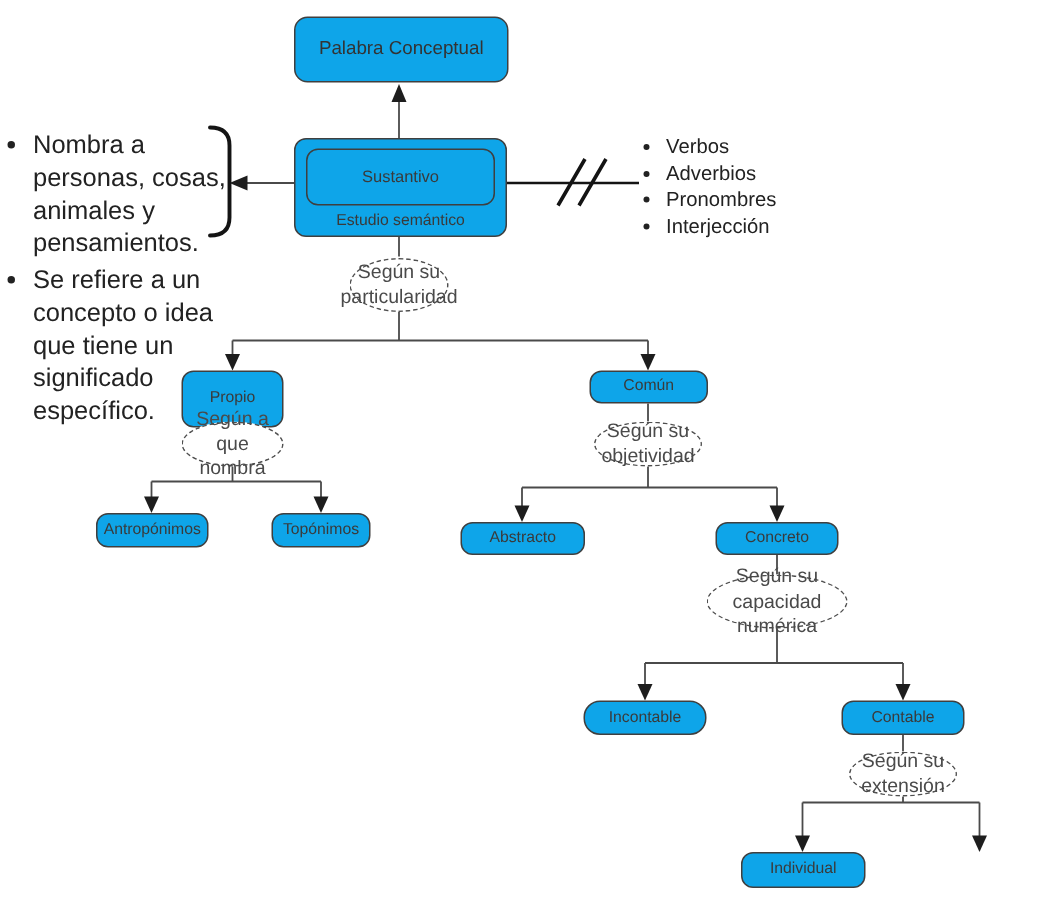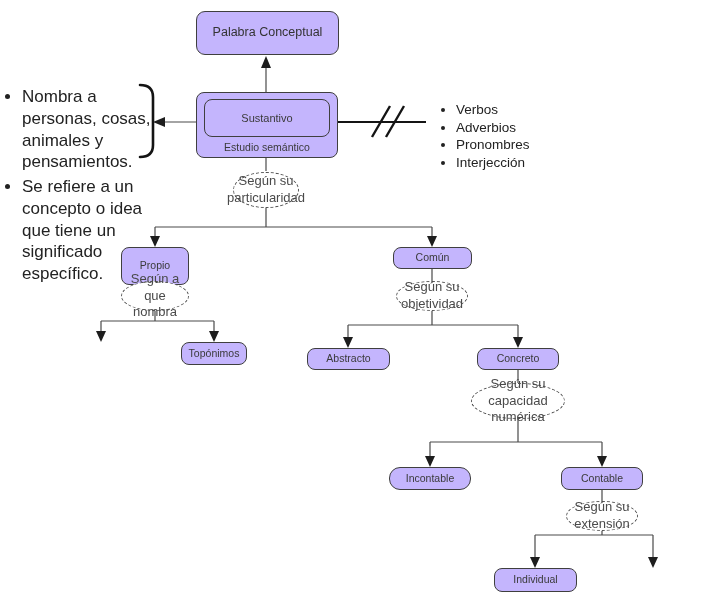--- a/index.html
+++ b/index.html
@@ -2,21 +2,21 @@
 <html><head>
 <meta charset="utf-8">
 <style>
   html,body{margin:0;padding:0;background:#fff;}
   .canvas{
     position:relative;width:709px;height:599px;background:#fff;
     font-family:"Liberation Sans",sans-serif;color:#333;overflow:hidden;
   }
   svg.wires{position:absolute;left:0;top:0;}
   .box{
-    position:absolute;box-sizing:border-box;background:#c4b5fd;
+    position:absolute;box-sizing:border-box;background:#0ea5e9;
     border:1.3px solid #3f3f3f;border-radius:8px;
     display:flex;align-items:center;justify-content:center;
     font-size:10.5px;color:#3a3a3a;text-align:center;line-height:1.1;
   }
   .box.root{font-size:12.5px;border-width:1.6px;border-radius:9px;color:#333;}
   .box.outer{z-index:1;}
   .box.inner{position:absolute;border-width:1.4px;font-size:11px;}
   .sublabel{
     position:absolute;left:0;right:0;bottom:3px;text-align:center;
     font-size:10.5px;color:#3a3a3a;
@@ -28,21 +28,21 @@
     font-size:13px;line-height:1.3;color:#4a4a4a;text-align:center;
     padding:2px 4px;z-index:1;
   }
   ul.notes{
     position:absolute;left:8px;top:86px;width:138px;margin:0;
     padding:0 0 0 14px;font-size:17px;line-height:1.28;color:#222;
     list-style:disc outside;
   }
   ul.notes li{margin-bottom:3px;}
   ul.excluded{
-    position:absolute;left:428px;top:89px;margin:12px;padding:0 0 0 16px;
+    position:absolute;left:428px;top:89px;margin:0;padding:0 0 0 16px;
     font-size:13.5px;color:#222;list-style:disc outside;
   }
   ul.excluded li{line-height:17.5px;}
 </style>
 </head>
 <body>
 
 <div class="canvas">
 
   <svg class="wires" width="709" height="599" viewBox="0 0 709 599">
@@ -101,20 +101,21 @@
   </ul>
 
   <div class="criterion" style="left:233px;top:172px;width:66px;height:36px;">Según su particularidad</div>
   <div class="criterion" style="left:121px;top:281px;width:68px;height:30px;">Según a que nombra</div>
   <div class="criterion" style="left:396px;top:281px;width:72px;height:30px;">Según su objetividad</div>
   <div class="criterion" style="left:471px;top:383px;width:94px;height:36px;">Según su capacidad numérica</div>
   <div class="criterion" style="left:566px;top:501px;width:72px;height:30px;">Según su extensión</div>
 
   <div class="box" style="left:121px;top:247px;width:68px;height:38px;">Propio</div>
   <div class="box" style="left:393px;top:247px;width:79px;height:22px;">Común</div>
+  <div class="box" style="left:64px;top:342px;width:75px;height:23px;">Antropónimos</div>
   <div class="box" style="left:181px;top:342px;width:66px;height:23px;">Topónimos</div>
   <div class="box" style="left:307px;top:348px;width:83px;height:22px;">Abstracto</div>
   <div class="box" style="left:477px;top:348px;width:82px;height:22px;">Concreto</div>
   <div class="box" style="left:389px;top:467px;width:82px;height:23px;border-radius:11px;">Incontable</div>
   <div class="box" style="left:561px;top:467px;width:82px;height:23px;">Contable</div>
   <div class="box" style="left:494px;top:568px;width:83px;height:24px;">Individual</div>
 
 </div>
 
 </body></html>

